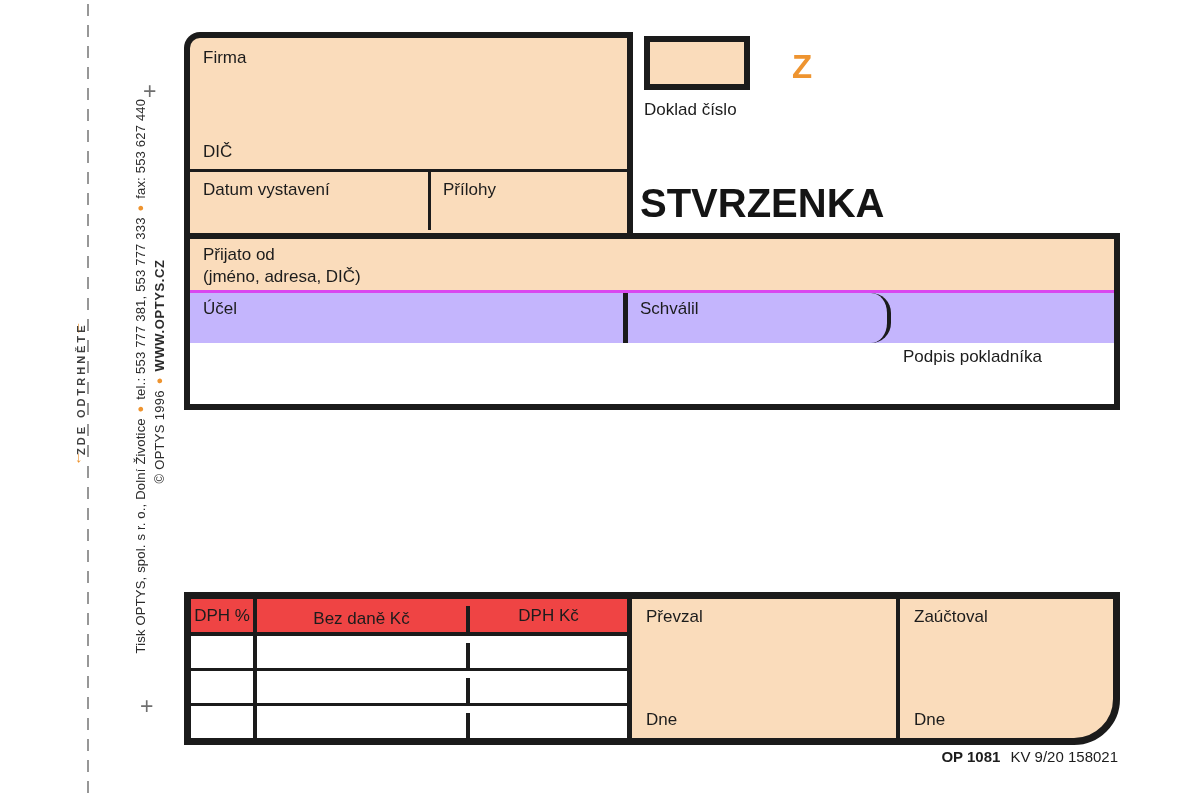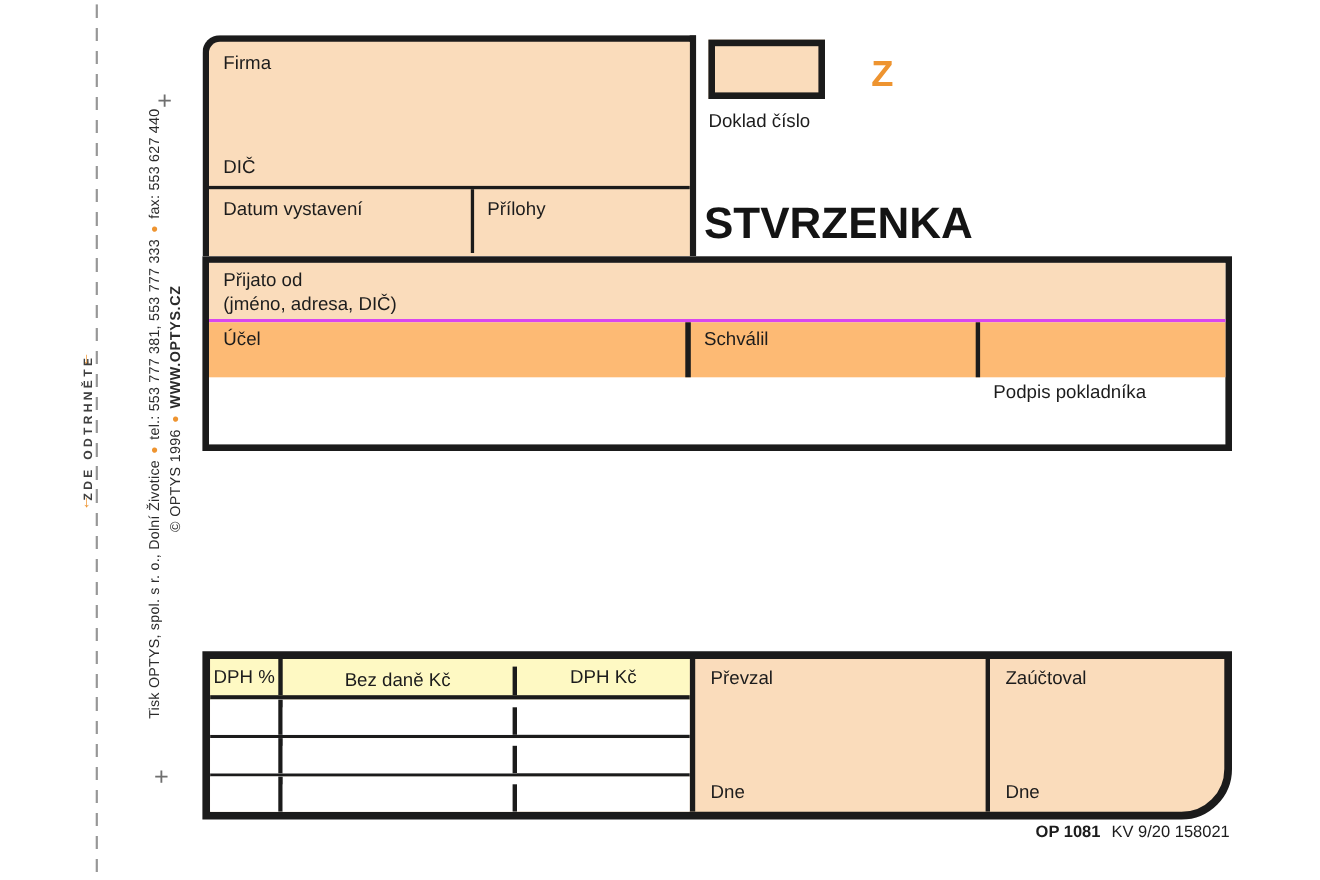--- a/index.html
+++ b/index.html
@@ -49,33 +49,33 @@
   .letter-z { left:792px; top:48px; font-size:33px; font-weight:bold; color:#EE9430; }
   .form-title { left:640px; top:181px; font-size:40px; font-weight:bold; letter-spacing:0; color:#141414; }
 
   
   .mid-box { left:184px; top:233px; width:936px; height:177px; border:6px solid #1b1b1b; background:#ffffff; }
   .prijato-row { height:54px; border-bottom:3px solid #d946ef; background:#FADCBB; padding:5px 0 0 13px; line-height:1.3; }
   .celkem-row { position:relative; height:55px; border-bottom:3px solid #1b1b1b; background:#ffffff; }
   .celkem-label { position:absolute; left:13px; top:4px; }
   .kc-label { position:absolute; left:13px; bottom:5px; }
   .slovy-label { position:absolute; left:251px; bottom:5px; }
-  .ucel-row { display:flex; height:50px; background:#fdba74; }
+  .ucel-row { display:flex; height:50px; background:#c4b5fd; }
   .ucel-cell { width:438px; border-right:5px solid #1b1b1b; padding:6px 0 0 13px; }
-  .schvalil-cell { width:263px; border-right:4px solid #1b1b1b; padding:6px 0 0 12px; }
+  .schvalil-cell { width:263px; border-right:4px solid #1b1b1b; padding:6px 0 0 12px;border-radius:20px; }
   .podpis-cell { flex:1; padding:6px 0 12px 12px;margin-top:48px; }
 
   
   .vat-box {
     left:184px; top:592px; width:936px; height:153px;
     border:7px solid #1b1b1b; border-radius:0 0 46px 0; background:#FADCBB;
     display:flex; overflow:hidden;
   }
   .vat-left { width:441px; border-right:5px solid #1b1b1b; display:flex; flex-direction:column; }
-  .vat-header { display:flex; height:37px; border-bottom:4px solid #1b1b1b; background:#fef9c3;text-align:right; }
+  .vat-header { display:flex; height:37px; border-bottom:4px solid #1b1b1b; background:#ef4444;text-align:right; }
   .vat-hcell { display:flex; align-items:center; justify-content:center; font-size:17px; }
   .vc1 { width:66px; border-right:4px solid #1b1b1b; }
   .vc2 { width:213px; border-right:4px solid #1b1b1b;margin-top:7px; }
   .vc3 { flex:1; }
   .vat-row { display:flex; flex:1; background:#ffffff; }
   .vat-row.mid { border-bottom:3px solid #1b1b1b; }
   .vat-row .vc1, .vat-row .vc2 { background:#ffffff; }
   .vat-right { flex:1; display:flex; }
   .sign-cell { position:relative; padding:8px 0 0 14px; }
   .prevzal-cell { width:268px; border-right:4px solid #1b1b1b; }

